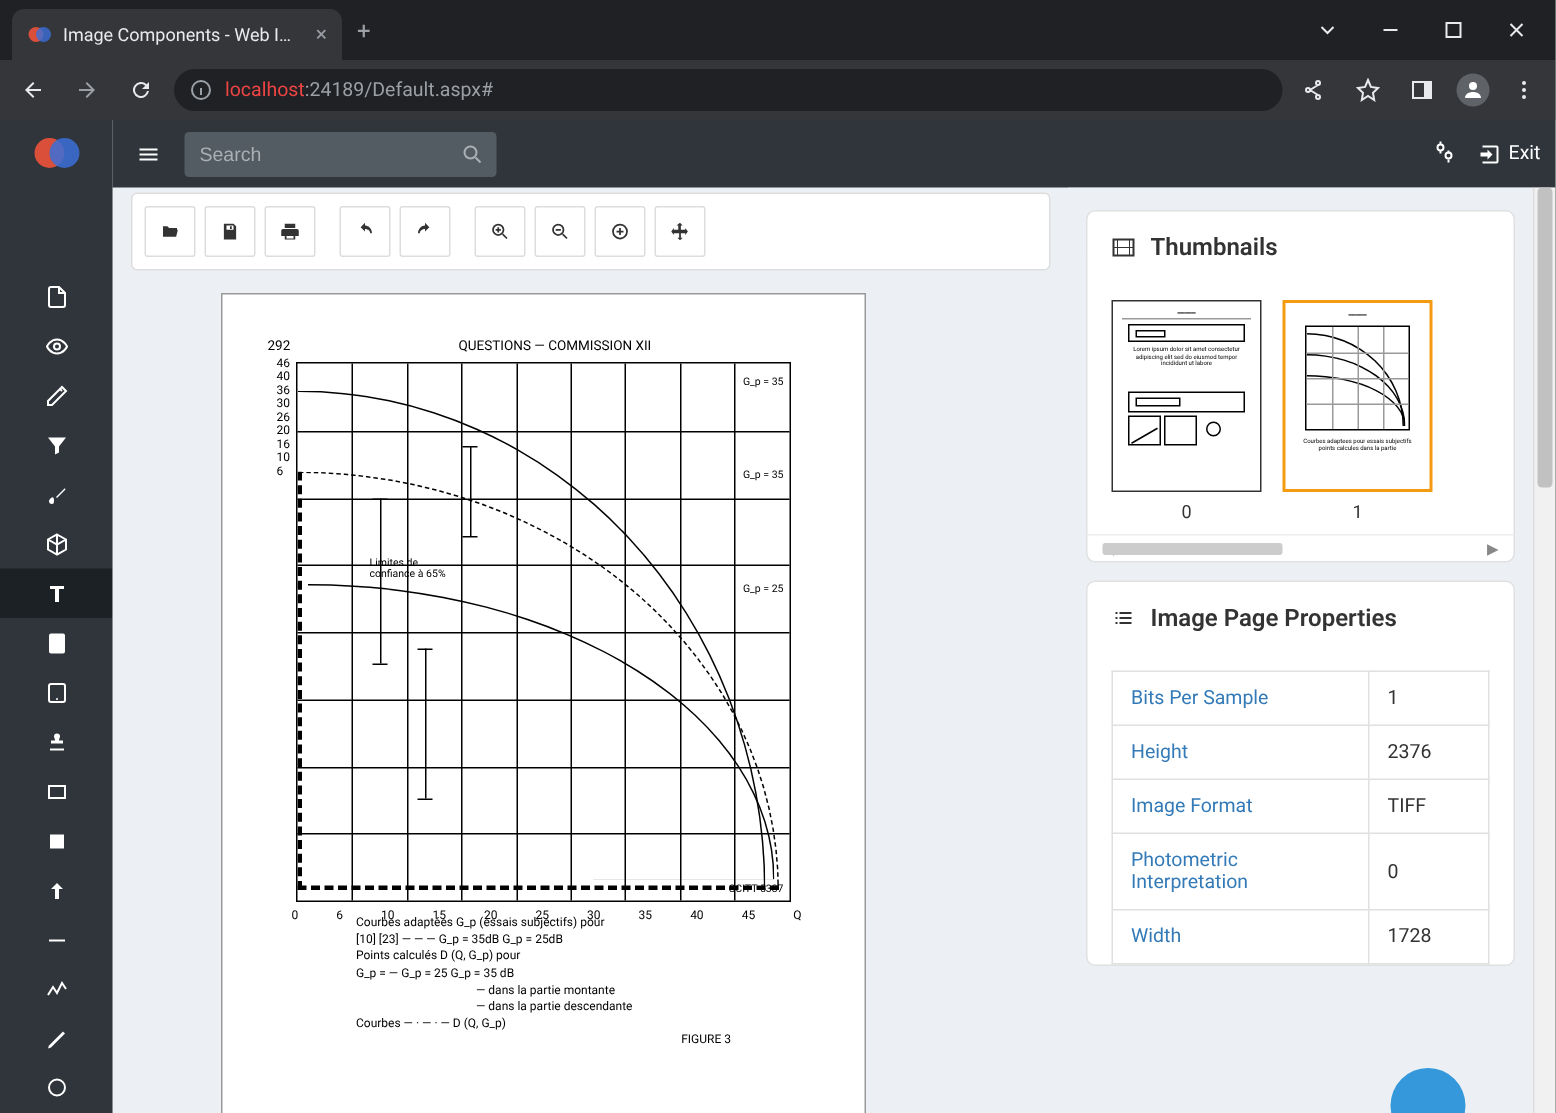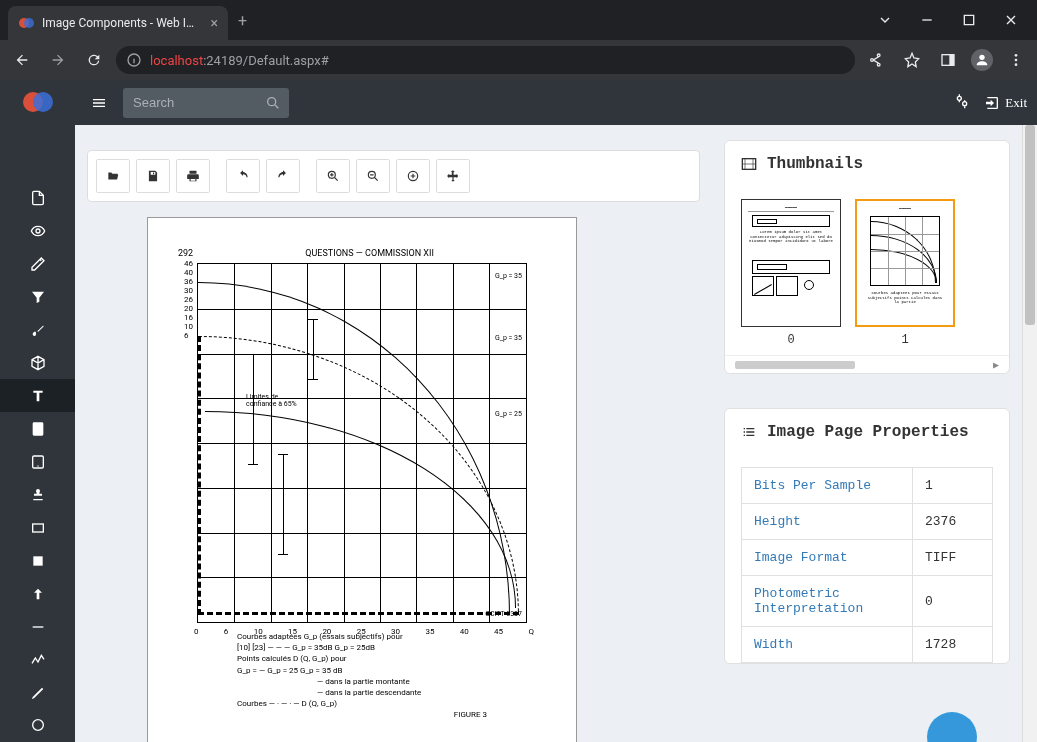--- a/index.html
+++ b/index.html
@@ -28,39 +28,39 @@
 .app-logo { width: 30px; height: 24px; position: relative; }
 .app-logo::before { content: ""; position: absolute; width: 20px; height: 20px; background: #d94f3a; border-radius: 50%; left: 0; top: 2px; }
 .app-logo::after { content: ""; position: absolute; width: 20px; height: 20px; background: #3a6fd9; border-radius: 50%; left: 10px; top: 2px; opacity: 0.85; }
 .rail-btn { width: 75px; height: 34px; display: flex; align-items: center; justify-content: center; color: #fff; cursor: pointer; }
 .rail-btn.active { background: #1c2125; }
 .rail-btn svg { width: 16px; height: 16px; fill: currentColor; }
 .main { flex: 1; display: flex; flex-direction: column; background: #f0f0f0; }
 .top-bar { height: 45px; background: #2f353a; display: flex; align-items: center; padding: 0 10px; gap: 10px; }
 .hamburger { color: #fff; cursor: pointer; width: 28px; height: 28px; display: flex; align-items: center; justify-content: center; }
 .search-wrap { position: relative; }
-.search-input { width: 166px; height: 30px; background: #545c63; border: none; border-radius: 3px; padding: 0 30px 0 10px; color: #fff; font-size: 13px; }
+.search-input { width: 208px; height: 30px; background: #545c63; border: none; border-radius: 3px; padding: 0 30px 0 10px; color: #fff; font-size: 13px; }
 .search-input::placeholder { color: #aab0b5; }
 .search-icon { position: absolute; right: 8px; top: 7px; color: #aab0b5; }
-.top-right { margin-left: auto; display: flex; gap: 14px; color: #fff; align-items: center; font-family: Liberation Serif, serif; }
+.top-right { margin-left: auto; display: flex; gap: 14px; color: #fff; align-items: center; }
 .content { flex: 1; display: flex; overflow: hidden; }
-.viewer { flex: 1; background: #ecf0f5; overflow: auto; padding: 25px 12px; }
+.viewer { flex: 1; background: #ecf0f5; overflow: auto; padding: 3px 12px; }
 .toolbar-card { background: #fff; border-radius: 4px; border: 1px solid #ddd; padding: 8px; display: flex; gap: 6px; margin-bottom: 15px; }
 .tbtn { width: 34px; height: 34px; border: 1px solid #ddd; background: #fff; display: flex; align-items: center; justify-content: center; cursor: pointer; color: #333; border-radius: 2px; }
 .tbtn svg { width: 14px; height: 14px; fill: currentColor; }
 .canvas { background: #fff; width: 430px; margin: 0 auto 0 60px; border: 1px solid #999; height: 560px; position: relative; padding: 30px 10px 10px; }
 .doc-header { display: flex; justify-content: space-between; font-size: 9px; padding: 0 20px 5px; }
 .graph-box { width: 330px; height: 360px; border: 1px solid #000; margin: 0 auto; position: relative; }
 .grid-line-h, .grid-line-v { position: absolute; background: #000; }
 .grid-line-h { height: 1px; width: 100%; }
 .grid-line-v { width: 1px; height: 100%; }
 .curve { position: absolute; border: 1.5px solid #000; border-left: none; border-bottom: none; border-radius: 0 100% 0 0; }
 .legend-doc { font-size: 8px; margin: 8px auto 0; width: 250px; line-height: 1.4; }
 .right-panel { width: 310px; background: #ecf0f5; padding: 15px 12px; overflow: auto; }
-.panel { background: #fff; border-radius: 6px; border: 1px solid #e0e0e0; margin-bottom: 34px; font-family: Liberation Mono, monospace; }
+.panel { background: #fff; border-radius: 6px; border: 1px solid #e0e0e0; margin-bottom: 12px; }
 .panel-head { padding: 14px 16px; font-size: 16px; font-weight: 600; color: #333; display: flex; align-items: center; gap: 10px; }
 .thumbs { display: flex; gap: 14px; padding: 12px 16px 8px; }
 .thumb { text-align: center; cursor: pointer; }
 .thumb-img { width: 100px; height: 128px; border: 1px solid #333; background: #fff; position: relative; padding: 6px; }
 .thumb-img.selected { border: 2px solid #f39c12; }
 .thumb-label { font-size: 12px; color: #333; margin-top: 6px; }
 .thumb-mini { font-size: 4px; line-height: 1.1; }
 .thumb-graph { border: 0.5px solid #000; width: 70px; height: 70px; margin: 5px auto; position: relative; }
 .scroll-strip { height: 18px; border-top: 1px solid #eee; display: flex; align-items: center; position: relative; padding: 0 10px; }
 .scroll-handle { position: absolute; left: 10px; height: 8px; width: 120px; background: #ccc; border-radius: 2px; }

